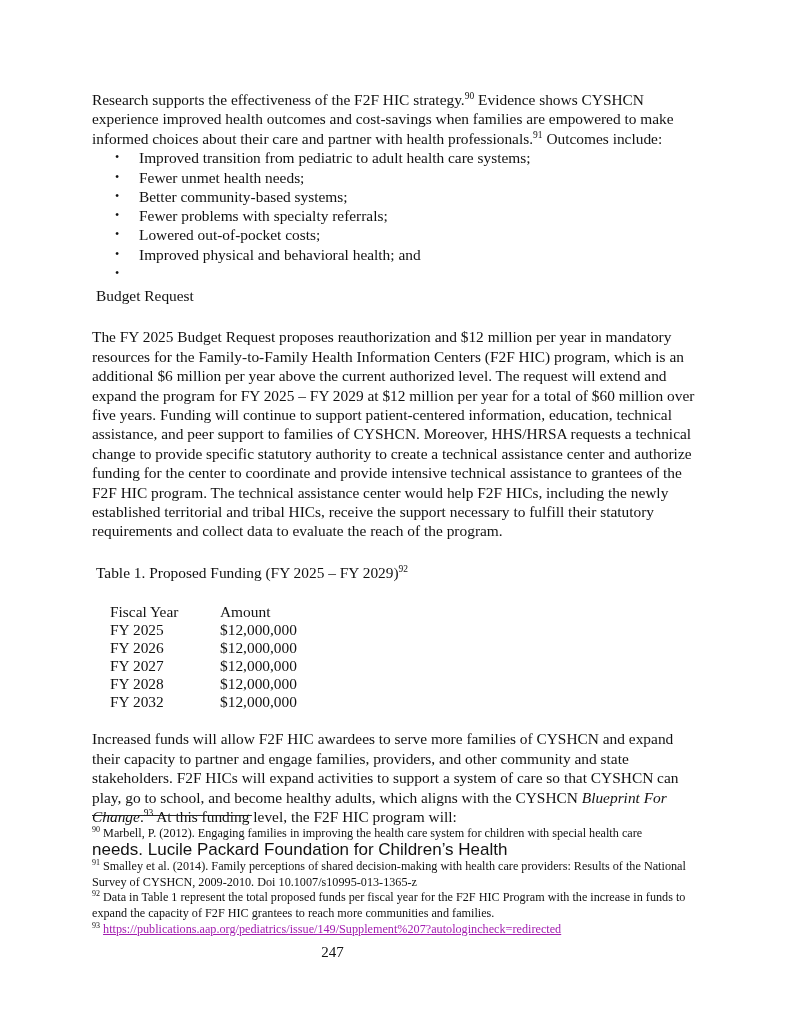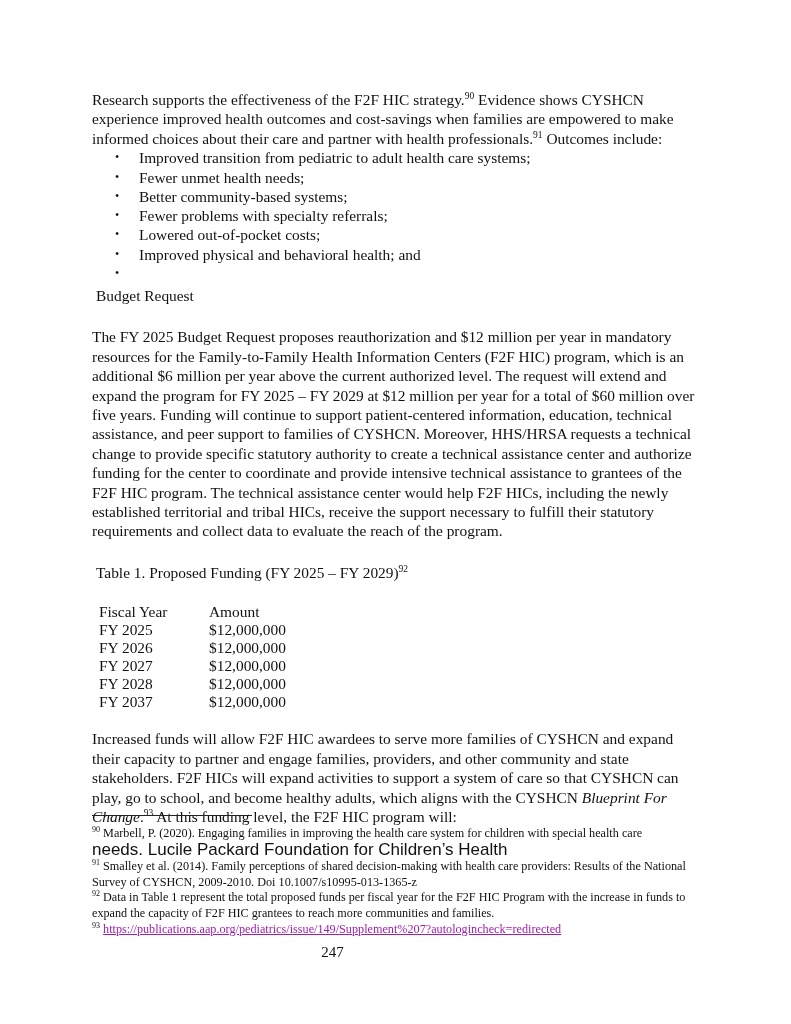--- a/index.html
+++ b/index.html
@@ -50,21 +50,21 @@
     }
     .heading {
       font-weight: normal;
       font-size: 15.4px;
       line-height: 19.4px;
       margin: 4px;
     }
     .gap-1 { height: 18px; }
     .gap-2 { height: 17px; }
     .table-wrap {
-      margin-left: 7px;
+      margin-left: 18px;
     }
     table.funding {
       border-collapse: collapse;
       font-size: 15.4px;
     }
     table.funding td, table.funding th {
       padding: 0;
       font-weight: normal;
       text-align: left;
       line-height: 18px;
@@ -153,34 +153,34 @@
       </tr>
       <tr>
         <td class="col1">FY 2027</td>
         <td>$12,000,000</td>
       </tr>
       <tr>
         <td class="col1">FY 2028</td>
         <td>$12,000,000</td>
       </tr>
       <tr>
-        <td class="col1">FY 2037</td>
+        <td class="col1">FY 2032</td>
         <td>$12,000,000</td>
       </tr>
     </tbody>
       </table>
   </div>
 
   <div class="gap-1"></div>
 
   <p class="para"><span>Increased funds will allow F2F HIC awardees to serve more families of CYSHCN and expand their capacity to partner and engage families, providers, and other community and state stakeholders. F2F HICs will expand activities to support a system of care so that CYSHCN can play, go to school, and become healthy adults, which aligns with the CYSHCN </span><i>Blueprint For Change</i><span>.</span><sup>93</sup><span> At this funding level, the F2F HIC program will:</span></p>
 </div>
 
 <div class="footnote-rule"></div>
 
 <div class="footnotes">
-  <p><sup>90</sup><span> Marbell, P. (2020). Engaging families in improving the health care system for children with special health care</span><br><span class="fn-sans-tail">needs. Lucile Packard Foundation for Children’s Health</span></p>
+  <p><sup>90</sup><span> Marbell, P. (2012). Engaging families in improving the health care system for children with special health care</span><br><span class="fn-sans-tail">needs. Lucile Packard Foundation for Children’s Health</span></p>
   <p><sup>91</sup><span> Smalley et al. (2014). Family perceptions of shared decision-making with health care providers: Results of the National Survey of CYSHCN, 2009-2010. Doi 10.1007/s10995-013-1365-z</span></p>
   <p><sup>92</sup><span> Data in Table 1 represent the total proposed funds per fiscal year for the F2F HIC Program with the increase in funds to expand the capacity of F2F HIC grantees to reach more communities and families.</span></p>
   <p><sup>93</sup> <a class="link">https://publications.aap.org/pediatrics/issue/149/Supplement%207?autologincheck=redirected</a></p>
 </div>
 
 <div class="page-number">247</div>
 
 </body></html>

